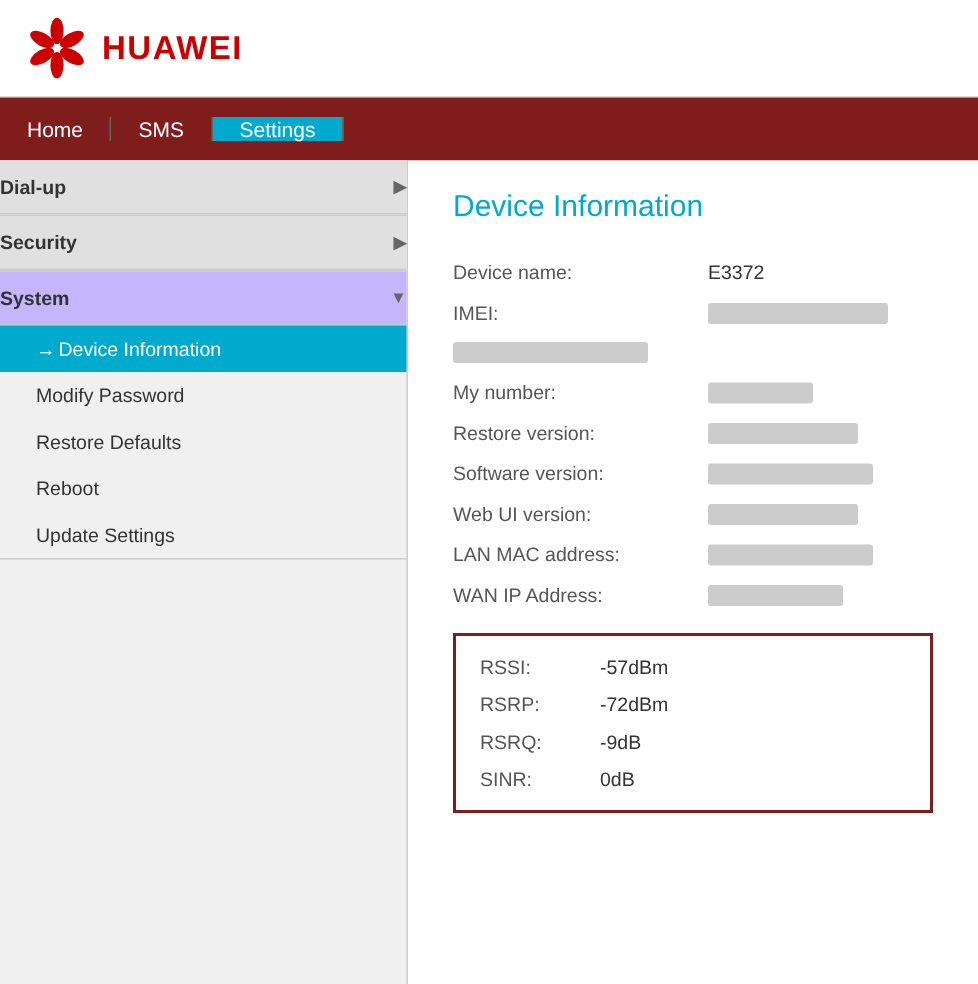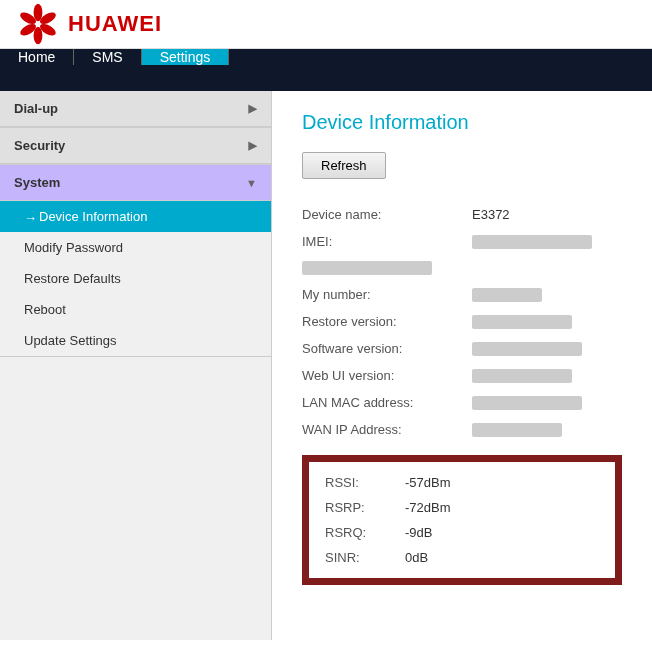--- a/index.html
+++ b/index.html
@@ -5,43 +5,43 @@
     * { box-sizing: border-box; margin: 0; padding: 0; }
     body { font-family: Arial, sans-serif; font-size: 13px; background: #fff; width: 652px; height: 656px; overflow: hidden; }
 
     
     .header {
       display: flex;
       align-items: center;
       padding: 8px 16px;
       background: #fff;
       border-bottom: 1px solid #ddd;
-      height: 49px;
+      height: 65px;
     }
     .logo-container {
       display: flex;
       align-items: center;
       gap: 8px;
     }
     .logo-icon {
       width: 44px;
       height: 44px;
     }
     .logo-text {
       font-size: 22px;
       font-weight: bold;
       color: #cc0000;
       letter-spacing: 1px;
     }
 
     
     .navbar {
-      background: #0f172a;
-      display: flex;
-      align-items: flex-start;
+      background: #7f1d1d;
+      display: flex;
+      align-items: center;
       height: 42px;
     }
     .nav-item {
       color: #fff;
       padding: 0 18px;
       display: flex;
       align-items: center;
       cursor: pointer;
       font-size: 14px;
       border-right: 1px solid #666;
@@ -65,21 +65,21 @@
       border-right: 1px solid #ccc;
       flex-shrink: 0;
     }
     .sidebar-section {
       border-bottom: 1px solid #ccc;
     }
     .sidebar-header {
       display: flex;
       justify-content: space-between;
       align-items: center;
-      padding: 10px 14px;
+      padding: 10px 0;
       background: #e0e0e0;
       cursor: pointer;
       font-size: 13px;
       font-weight: bold;
       color: #333;
       border-bottom: 1px solid #ccc;
     }
     .sidebar-header .arrow {
       font-size: 11px;
       color: #666;
@@ -146,21 +146,21 @@
       color: transparent;
       border-radius: 2px;
       padding: 2px 4px;
       font-size: 11px;
       user-select: none;
       display: inline-block;
     }
 
     
     .signal-box {
-      border: 7px solid #7f1d1d;
+      border: 2px solid #7f1d1d;
       padding: 8px 16px;
       margin-top: 12px;
       width: 100%;
     }
     .signal-row {
       display: flex;
       padding: 5px 0;
       align-items: center;
     }
     .signal-label {
@@ -233,21 +233,20 @@
         <span>Reboot</span>
       </div>
       <div class="sidebar-menu-item">
         <span>Update Settings</span>
       </div>
     </div>
   </div>
 
   <div class="content">
     <h1 class="content-title">Device Information</h1>
-    <button class="refresh-btn">Refresh</button>
 
     
     <div id="info-fields">
         <div class="info-row">
           <span class="info-label">Device name:</span>
           <span class="info-value">E3372</span>
         </div>
         <div class="info-row">
           <span class="info-label">IMEI:</span>
           <span class="blurred-value" style="width: 120px; height: 14px;"></span>

